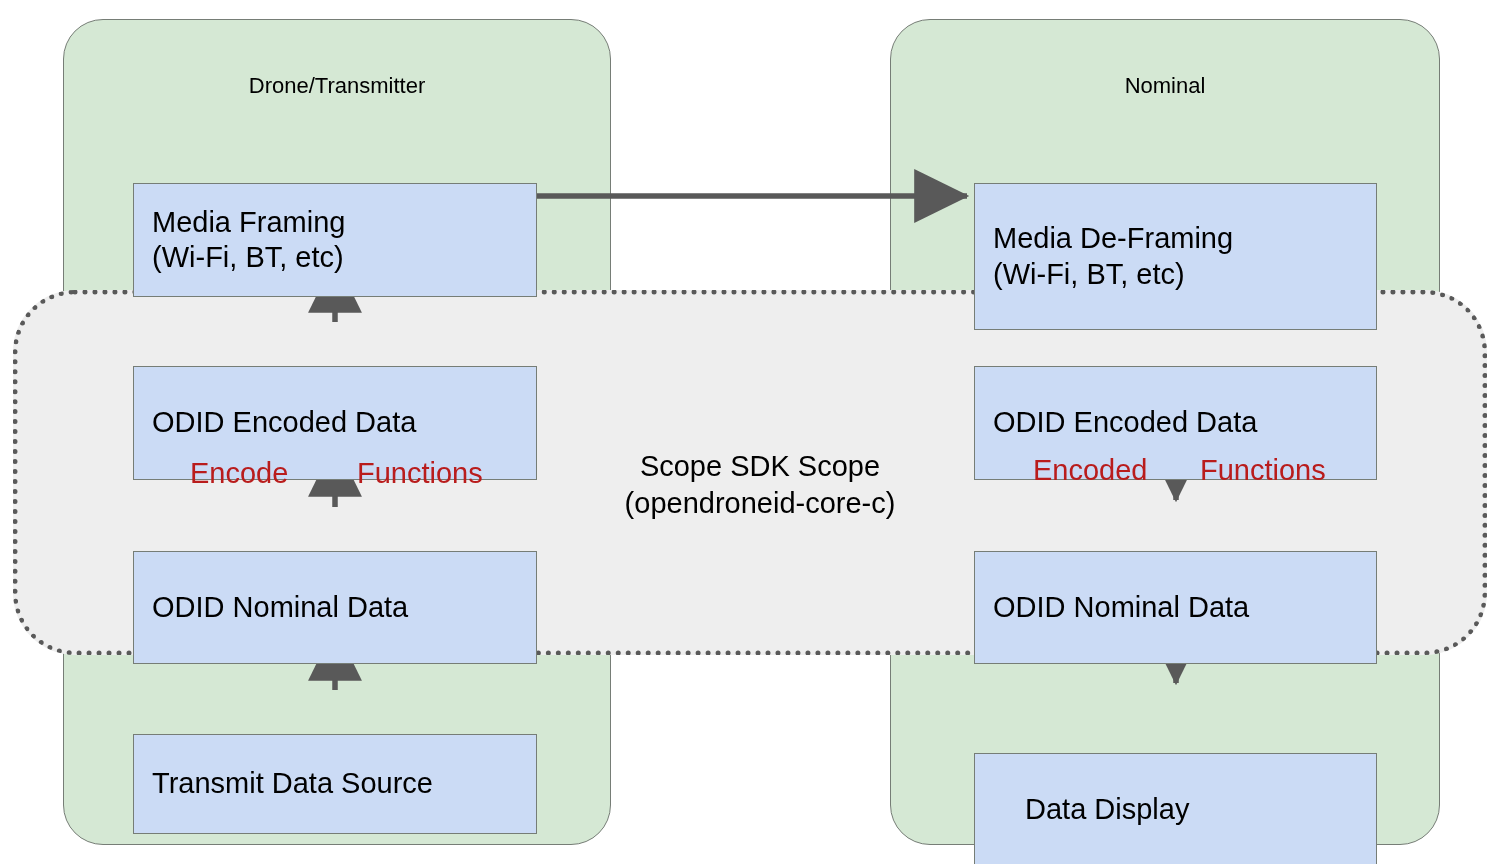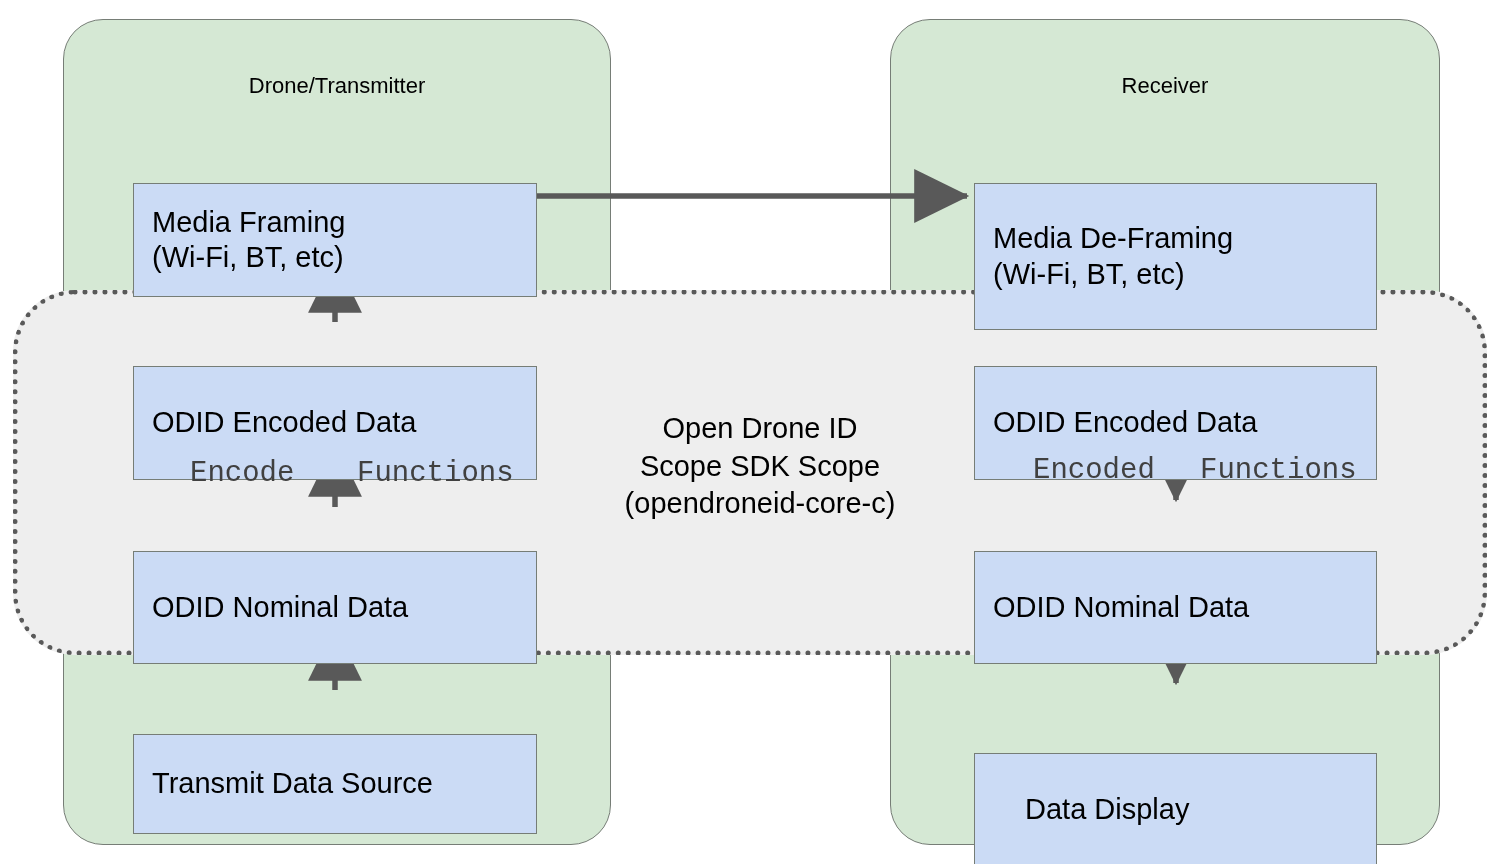--- a/index.html
+++ b/index.html
@@ -74,41 +74,40 @@
     line-height: 1.22;
     color: #000;
     text-align: left;
     padding-left: 18px;
     white-space: pre;
   }
   
   .edge-label {
     position: absolute;
     font-size: 29px;
-    color: #404040;
+    color: #b91c1c;
     white-space: pre;
-    font-family: Liberation Mono, monospace;
   }
 </style>
 </head>
 <body>
 
 <div id="stage">
 
   <div class="panel" style="left:63px; top:19px; width:548px; height:826px;">
     <div class="txt panel-title" style="top:53px;">Drone/Transmitter</div>
   </div>
 
   <div class="panel" style="left:890px; top:19px; width:550px; height:826px;">
-    <div class="txt panel-title" style="top:53px;">Receiver</div>
+    <div class="txt panel-title" style="top:53px;">Nominal</div>
   </div>
 
   <div class="scope" style="left:13px; top:290px; width:1474px; height:365px;">
   </div>
-  <div class="txt scope-label" style="left:560px; top:410px; width:400px;"><span>Open Drone ID</span><br><span>Scope SDK Scope</span><br><span>(opendroneid-core-c)</span></div>
+  <div class="txt scope-label" style="left:560px; top:410px; width:400px;"><br><span>Scope SDK Scope</span><br><span>(opendroneid-core-c)</span></div>
 
   <svg class="layer" viewBox="0 0 1500 864" xmlns="http://www.w3.org/2000/svg">
     <defs>
       <marker id="ah" markerWidth="11" markerHeight="11" refX="9.6" refY="5.5" orient="auto" markerUnits="strokeWidth">
         <path d="M0,0.6 L10,5.5 L0,10.4 z" fill="#595959"></path>
       </marker>
     </defs>
 
     <line x1="335" y1="690" x2="335" y2="628" stroke="#595959" stroke-width="5.5" marker-end="url(#ah)"></line>
 

